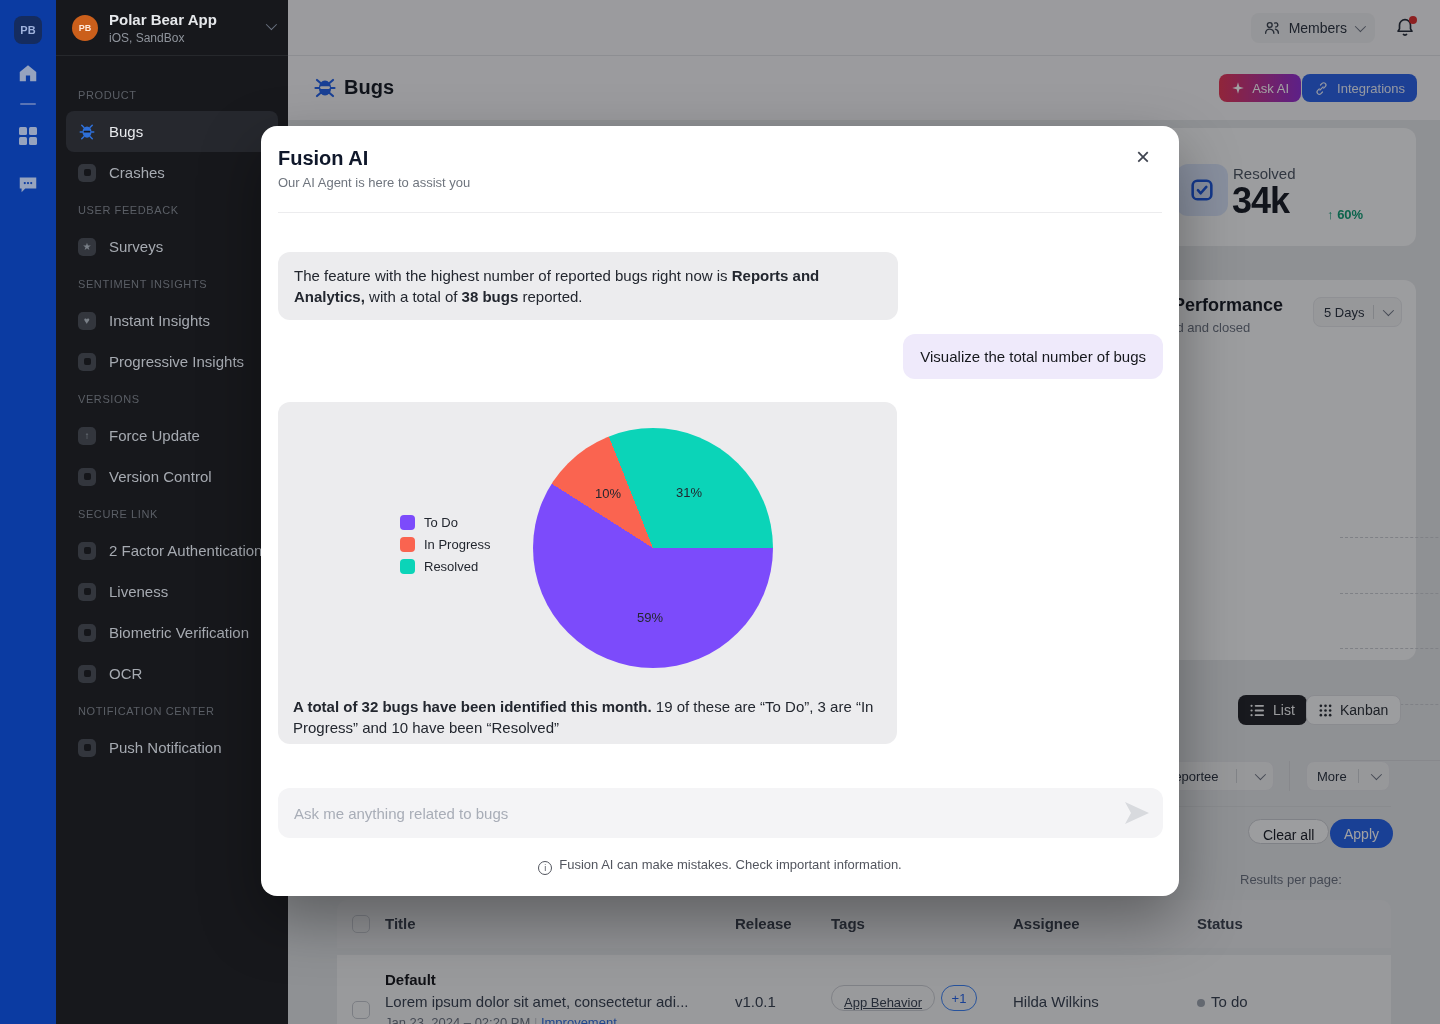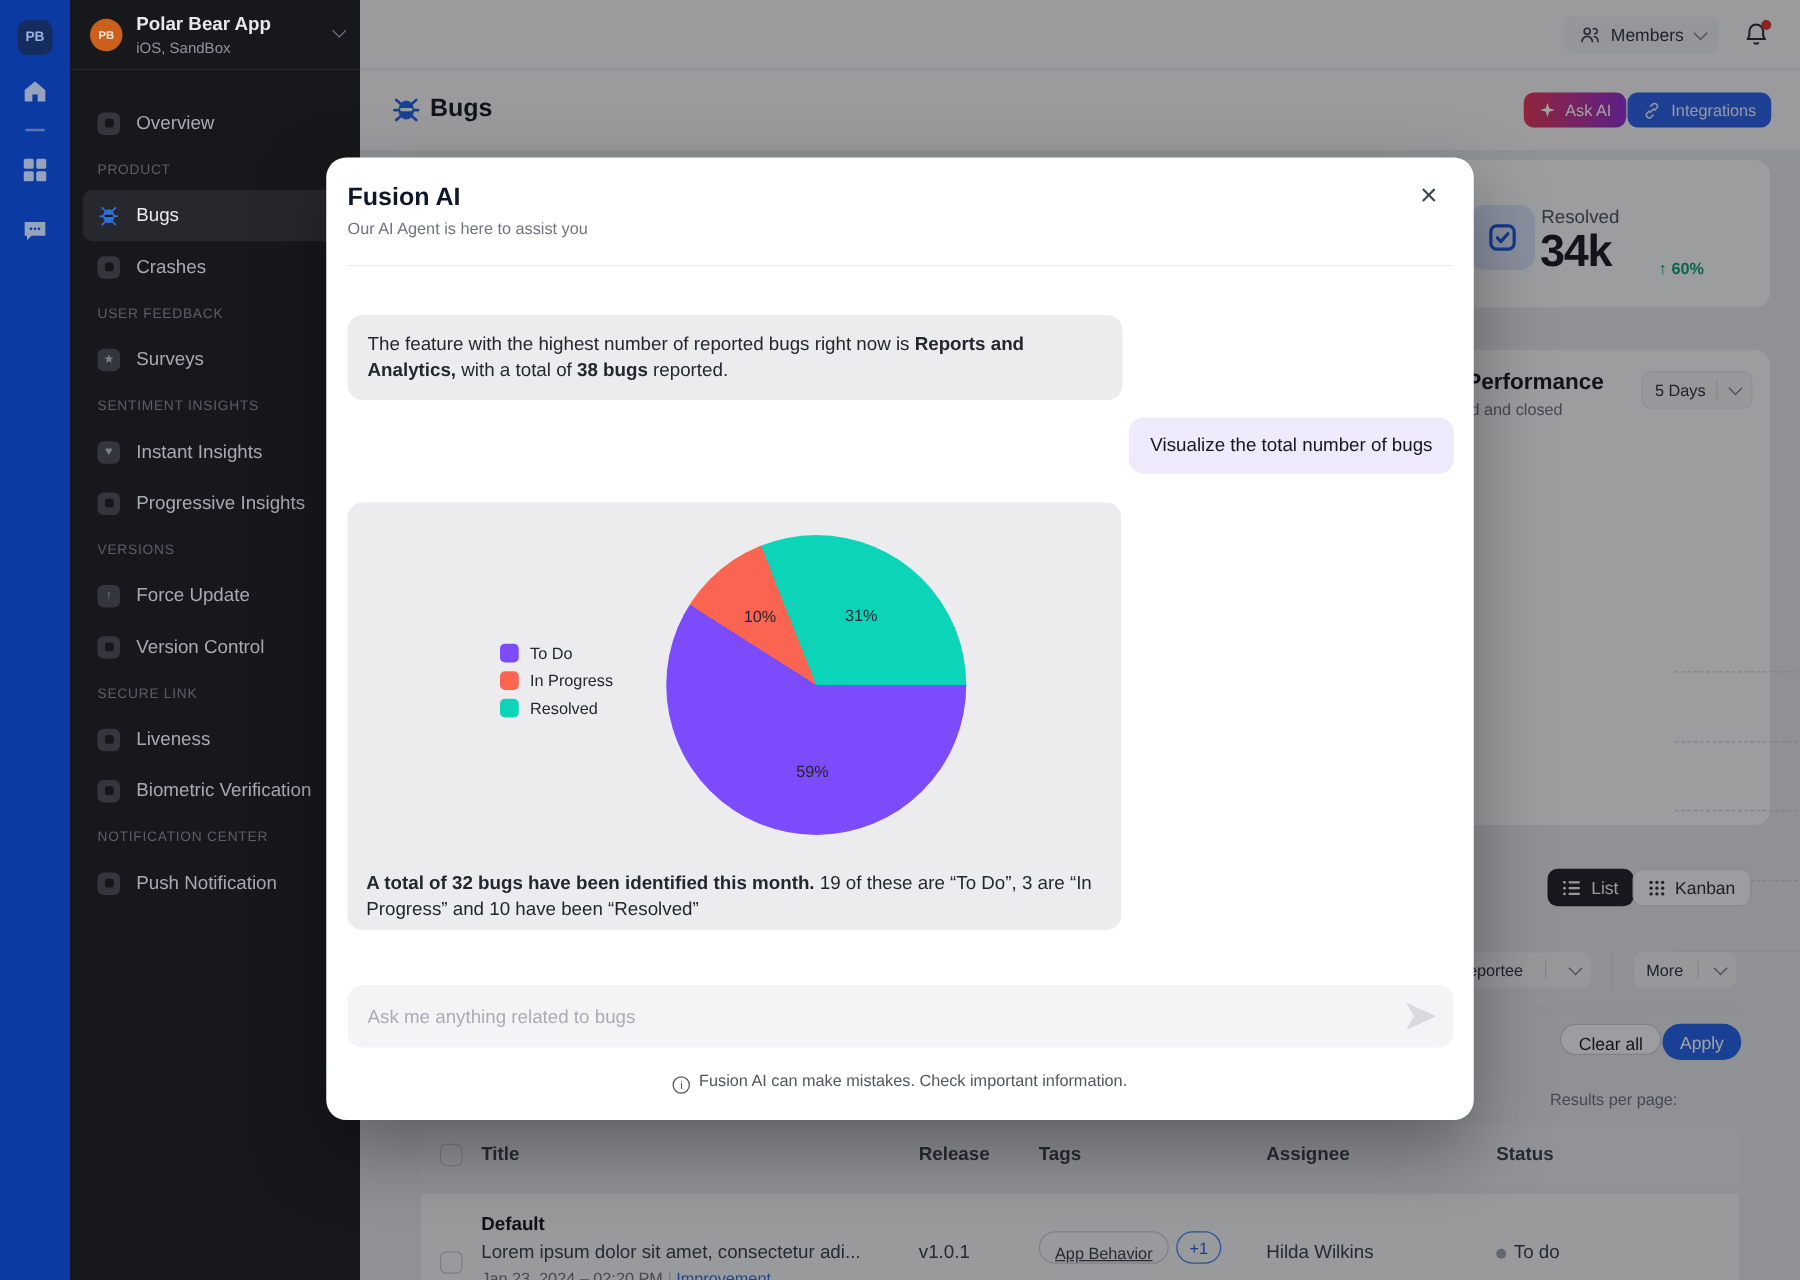--- a/index.html
+++ b/index.html
@@ -156,26 +156,20 @@
   <div class="sidebar">
     <div class="sb-head">
       <div class="avatar">PB</div>
       <div class="sb-title">Polar Bear App</div>
       <div class="sb-sub">iOS, SandBox</div>
       <div class="sb-chev">
           <div class="chev"></div>
         </div>
     </div>
     <div class="nav">
-      <div class="nav-it">
-        <span class="chip">
-            <span class="dot"></span>
-          </span>
-        <span>Overview</span>
-      </div>
       <div class="nav-sec">PRODUCT</div>
       <div class="nav-it active">
         <span class="chip" style="background:transparent">
           <svg width="18" height="18" viewBox="0 0 24 24">
             <path d="M5 3 l3 3 M19 3 l-3 3 M3 12 h3 M18 12 h3 M5 21 l3-3 M19 21 l-3-3" stroke="#2E6FD8" stroke-width="2" stroke-linecap="round"></path>
             <ellipse cx="12" cy="12" rx="6" ry="7.5" fill="#2E6FD8"></ellipse>
             <rect x="7.5" y="10.4" width="9" height="2.4" rx="1.2" fill="#17181C"></rect>
           </svg>
         </span>
         <span>Bugs</span>
@@ -211,27 +205,39 @@
         <span class="chip">
             <span class="dot"></span>
           </span>
         <span>Version Control</span>
       </div>
       <div class="nav-sec">SECURE LINK</div>
       <div class="nav-it">
         <span class="chip">
             <span class="dot"></span>
           </span>
+        <span>2 Factor Authentication</span>
+      </div>
+      <div class="nav-it">
+        <span class="chip">
+            <span class="dot"></span>
+          </span>
         <span>Liveness</span>
       </div>
       <div class="nav-it">
         <span class="chip">
             <span class="dot"></span>
           </span>
         <span>Biometric Verification</span>
+      </div>
+      <div class="nav-it">
+        <span class="chip">
+            <span class="dot"></span>
+          </span>
+        <span>OCR</span>
       </div>
       <div class="nav-sec">NOTIFICATION CENTER</div>
       <div class="nav-it">
         <span class="chip">
             <span class="dot"></span>
           </span>
         <span>Push Notification</span>
       </div>
     </div>
   </div>

